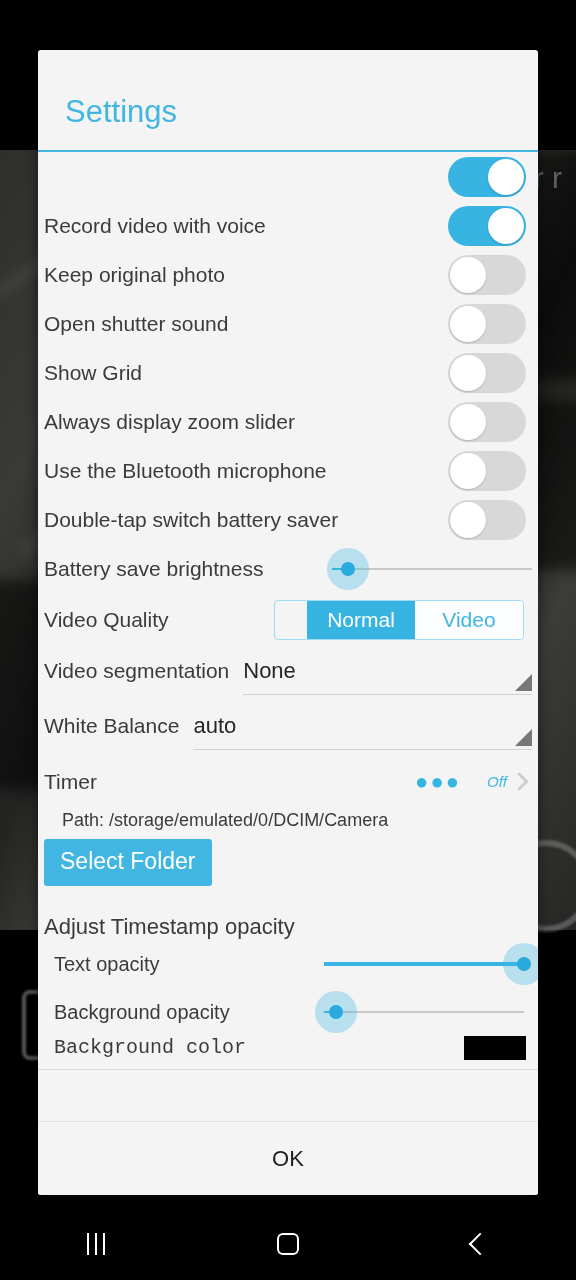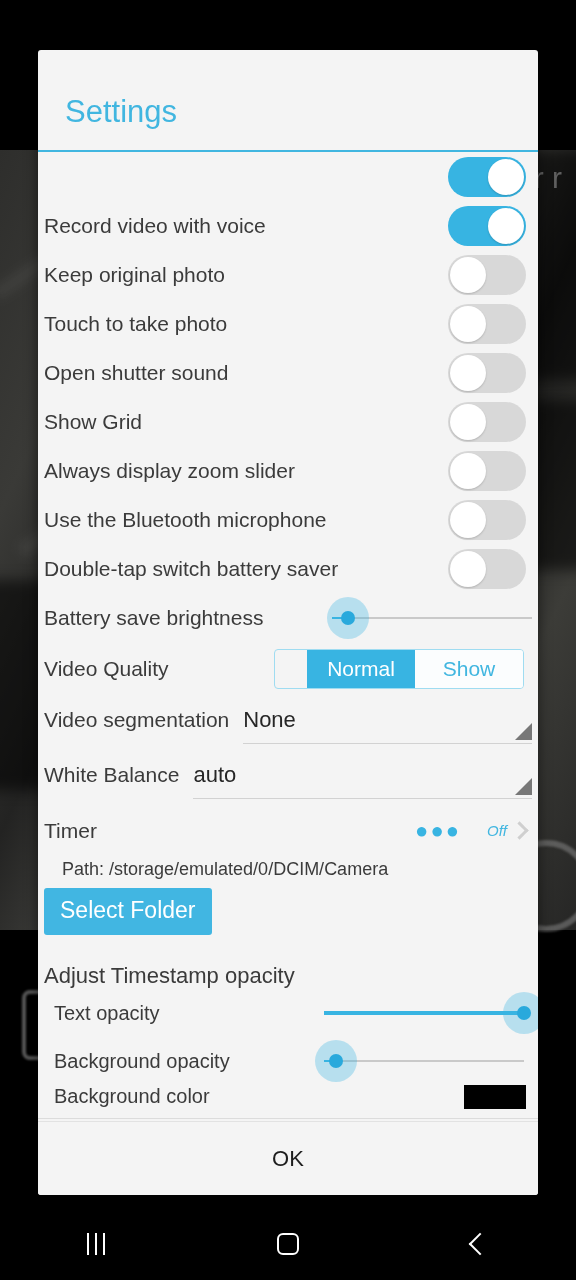--- a/index.html
+++ b/index.html
@@ -253,20 +253,21 @@
   .color-swatch {
     width: 62px; height: 24px;
     background: #000000;
     margin-right: 6px;
   }
   .clipped-row {
     height: 34px;
     overflow: hidden;
     border-bottom: 1px solid #dcdcdc;
     align-items: flex-start;
+    font-family: Liberation Mono, monospace;
   }
 
   #dialog-footer {
     height: 74px;
     flex: none;
     border-top: 1px solid #e2e2e2;
     display: flex;
     align-items: center;
     justify-content: center;
     background: #f4f4f4;
@@ -342,27 +343,20 @@
       </div>
 
       <div class="row">
         <span class="row-label">Keep original photo</span>
         <span class="spacer"></span>
         <span class="toggle off">
             <span class="knob"></span>
           </span>
       </div>
 
-      <div class="row">
-        <span class="row-label">Touch to take photo</span>
-        <span class="spacer"></span>
-        <span class="toggle off">
-            <span class="knob"></span>
-          </span>
-      </div>
 
       <div class="row">
         <span class="row-label">Open shutter sound</span>
         <span class="spacer"></span>
         <span class="toggle off">
             <span class="knob"></span>
           </span>
       </div>
 
       <div class="row">
@@ -409,21 +403,21 @@
           </span>
         </span>
       </div>
 
       
       <div class="row" style="height:54px;">
         <span class="row-label">Video Quality</span>
         <span class="spacer"></span>
         <span class="segmented">
           <span class="seg selected">Normal</span>
-          <span class="seg unselected">Show</span>
+          <span class="seg unselected">Video</span>
         </span>
       </div>
 
       
       <div class="row spinner-row">
         <span class="row-label" style="padding-top:12px;">Video segmentation</span>
         <span class="spinner-box">
           <span class="spinner-value">None</span>
           <span class="spinner-arrow"></span>
         </span>

